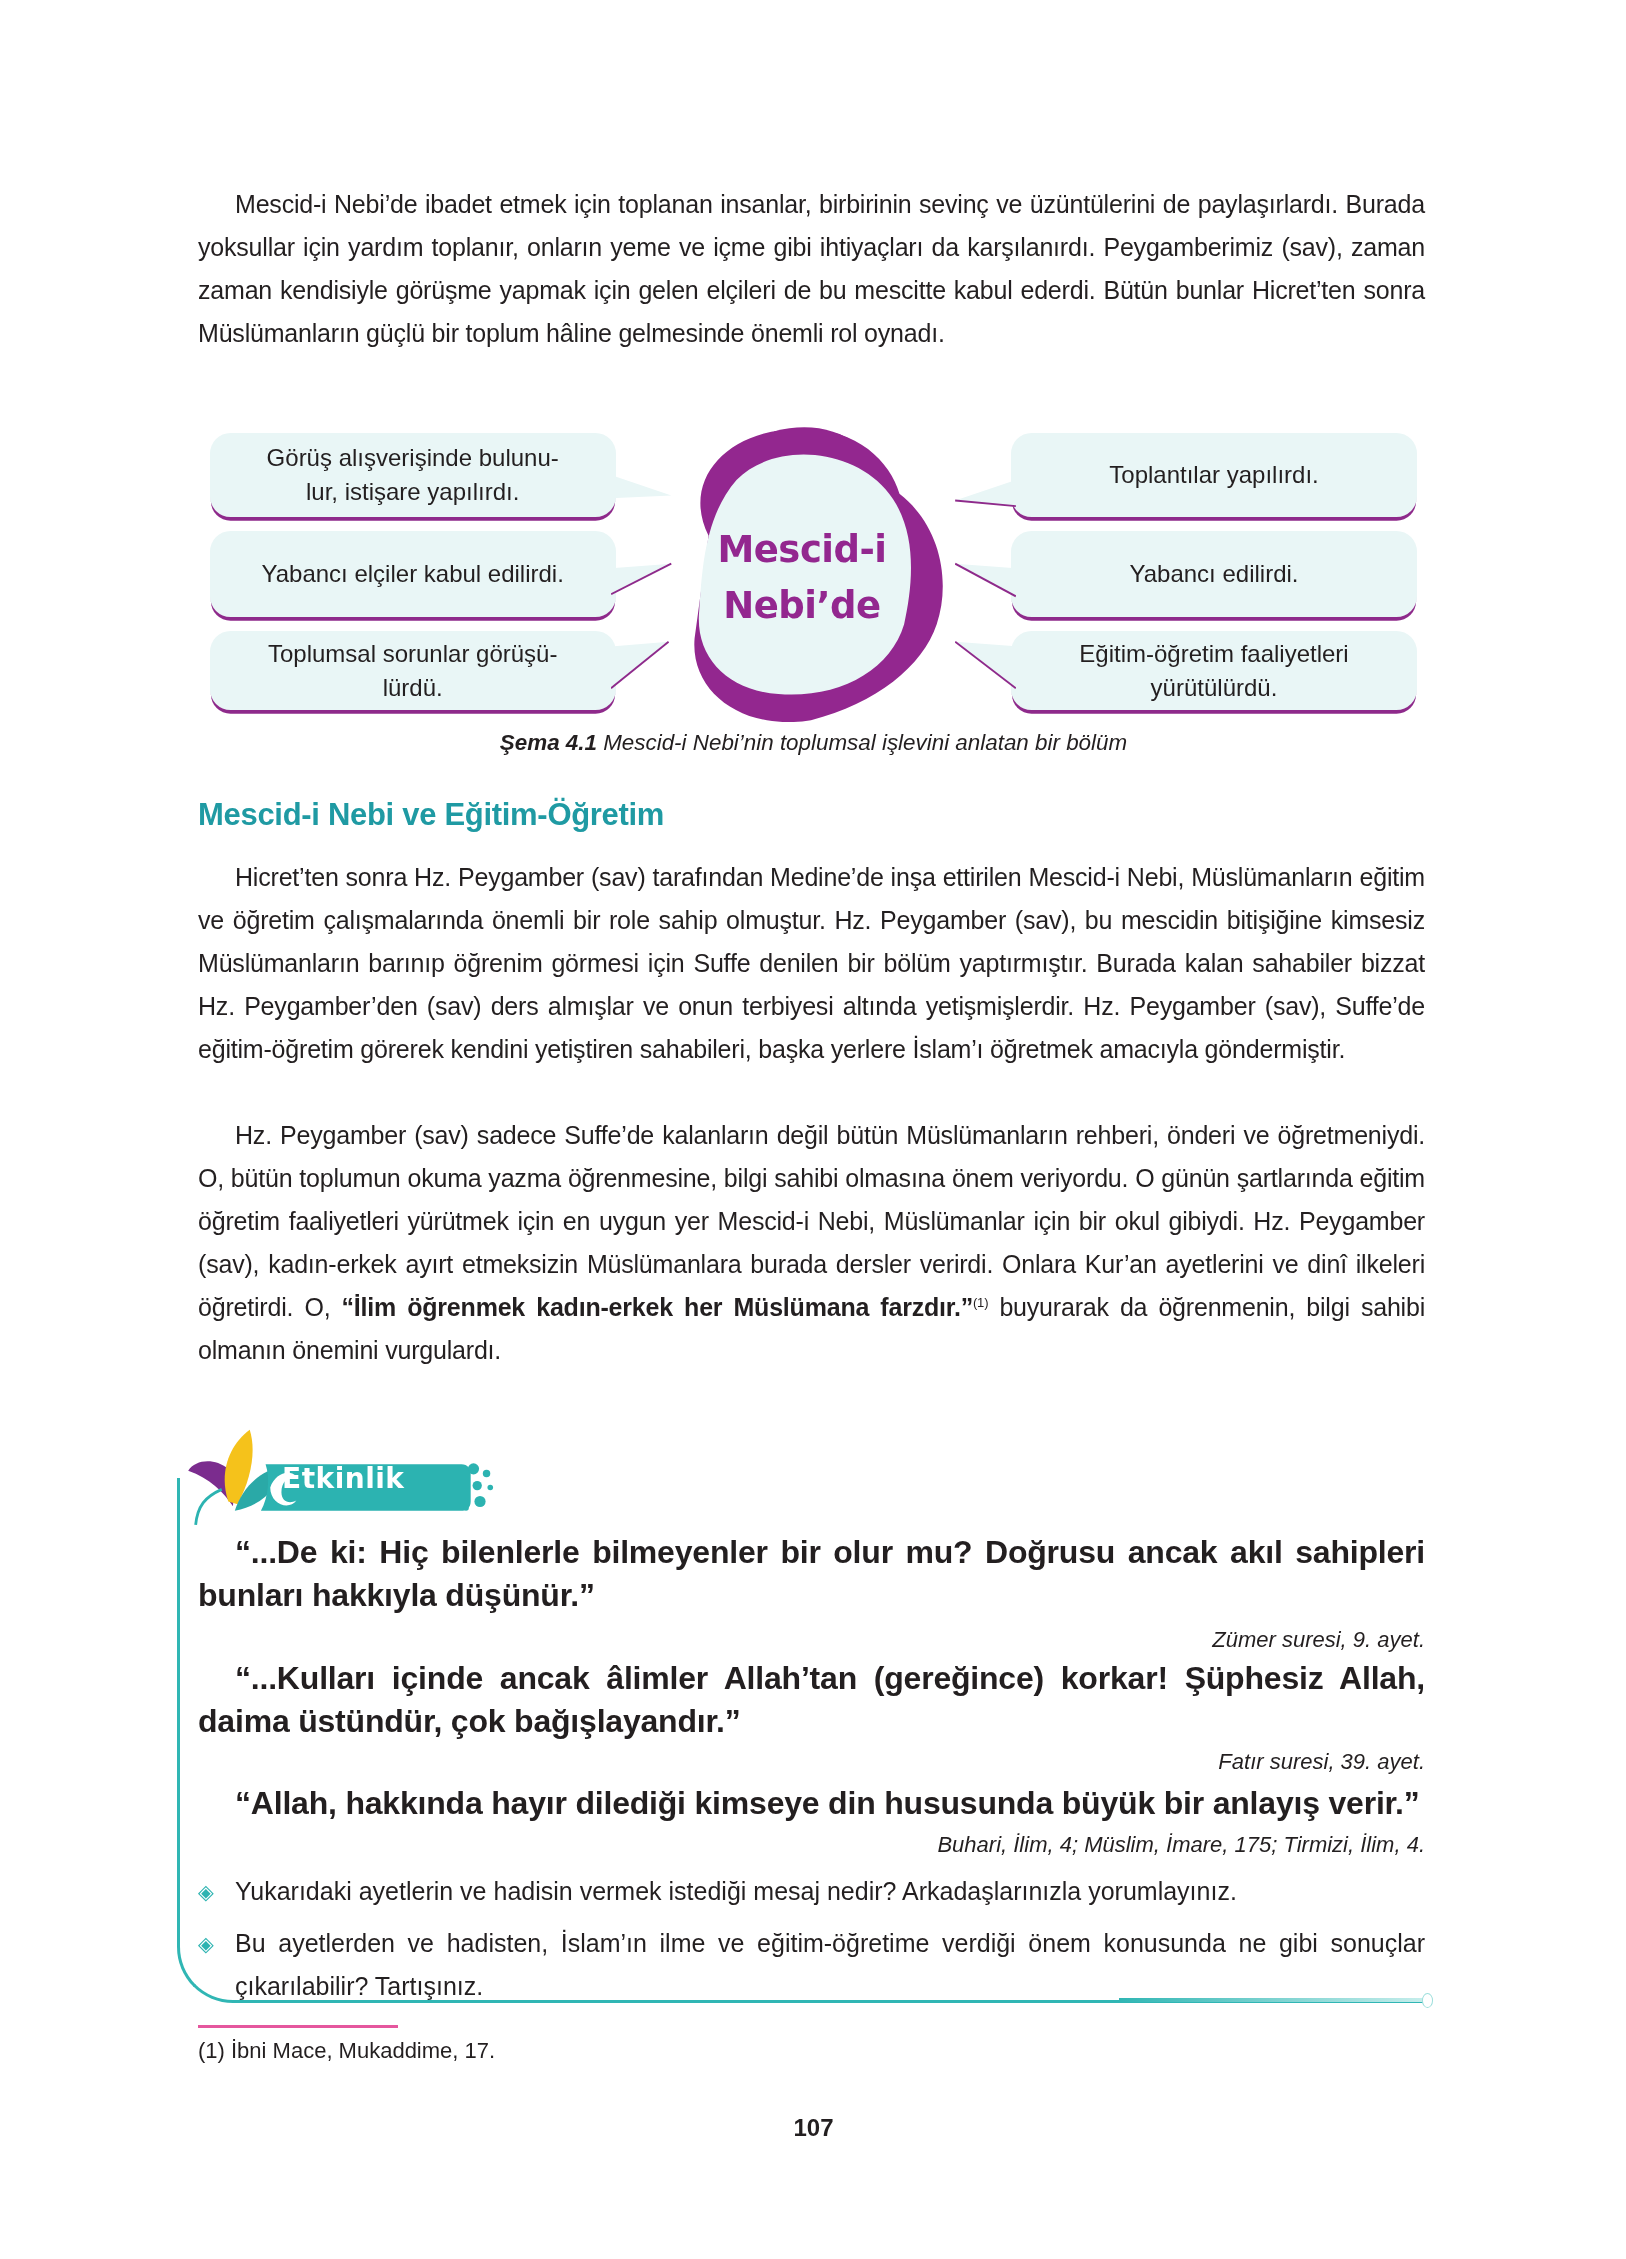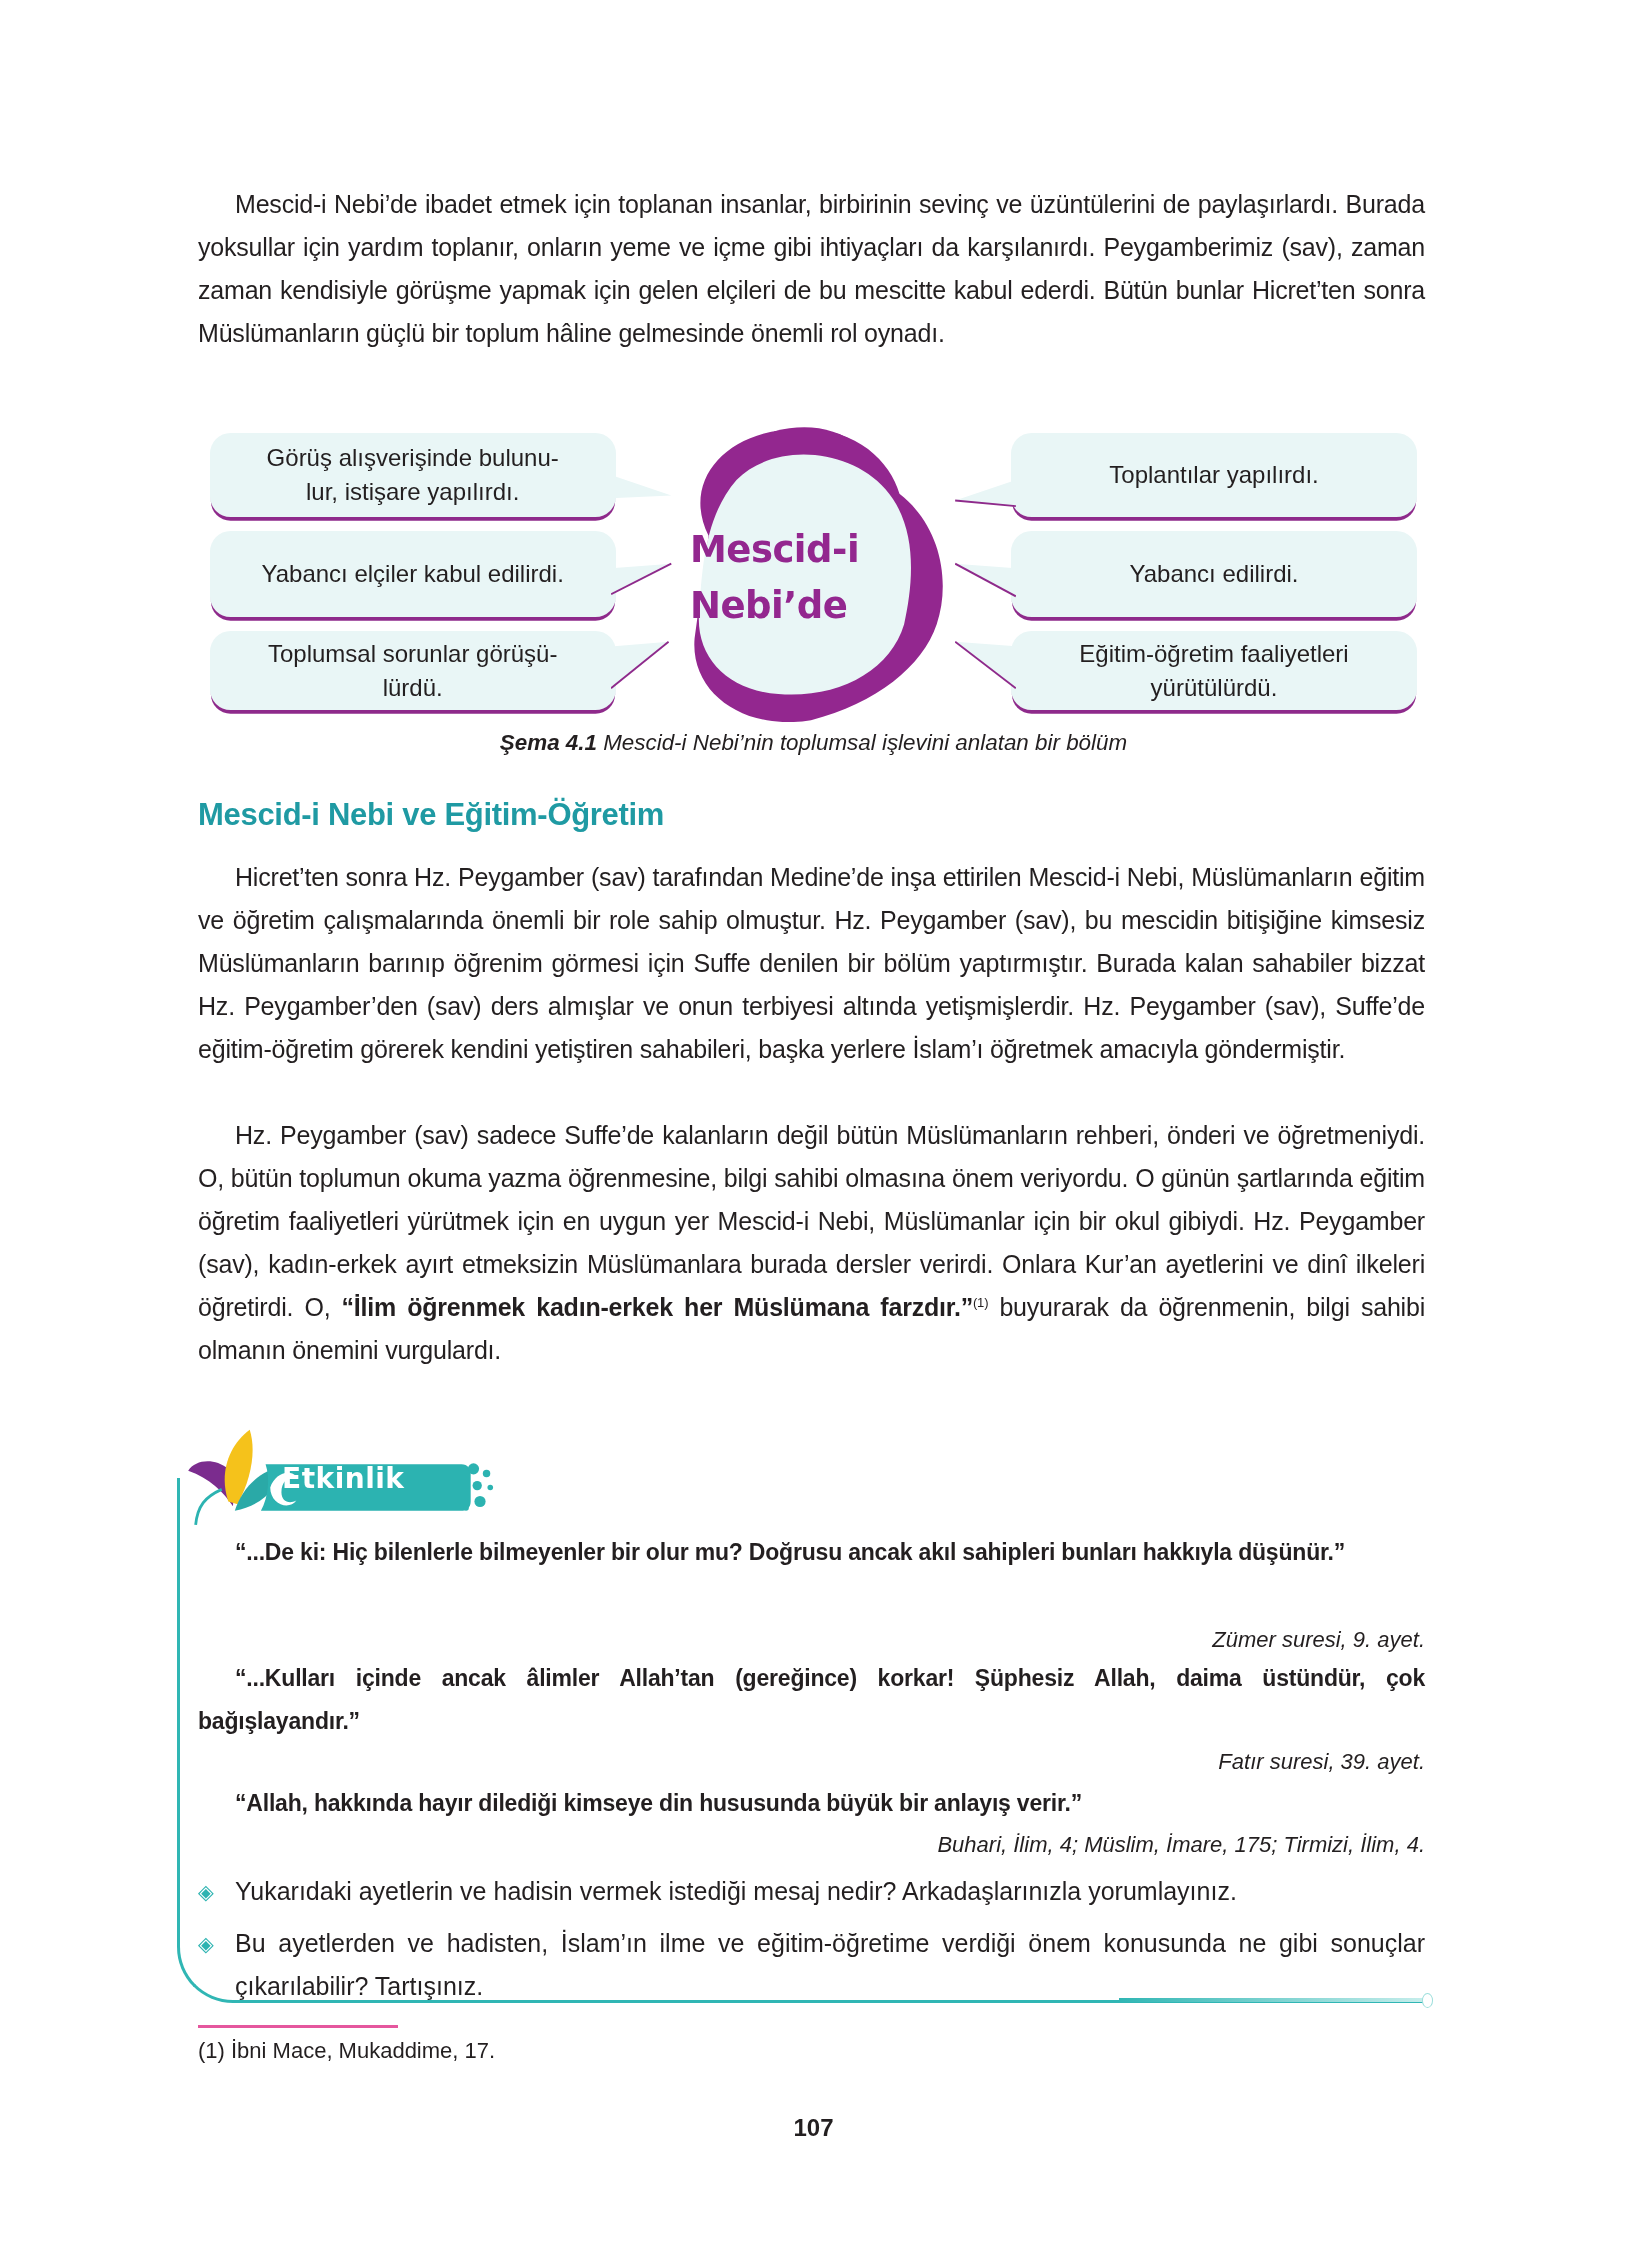--- a/index.html
+++ b/index.html
@@ -10,42 +10,42 @@
   .para .indent { display: inline-block; width: 37px; }
   .bold { font-weight: bold; }
   sup { font-size: 13px; vertical-align: 9.3px; line-height: 0; }
 
   
   .diagram { position: absolute; left: 205px; top: 424px; width: 1221px; height: 298px; }
   .bubble { position: absolute; background: #e9f6f6; border-radius: 20.5px;
             box-shadow: 0 4.7px 0 -0.9px #8e2a8b; display: flex; align-items: center; justify-content: center;
             text-align: center; font-size: 24px; line-height: 34px; color: #231f20; }
   .blob { position: absolute; left: 466px; top: 0px; width: 280px; height: 298px; }
-  .blob-text { position: absolute; left: 485px; top: 98px; width: 224px; 
+  .blob-text { position: absolute; left: 485px; top: 98px; width: 224px; text-align: center;
                color: #93278f; font-weight: bold; font-size: 37px; line-height: 56px;
                font-family: "DejaVu Sans", sans-serif; letter-spacing: -0.5px; }
   .caption { position: absolute; left: 0; width: 1627px; top: 730px; text-align: center;
              font-style: italic; font-size: 22.4px; color: #231f20; }
 
   .section-title { position: absolute; left: 198px; top: 797px; font-size: 31px; font-weight: bold;
                    color: #1f9aa3; margin: 0; letter-spacing: -0.3px; }
 
   
   .activity { position: absolute; left: 177px; top: 1478px; width: 1249px; height: 522px;
               border-left: 3.7px solid #30b6b4; border-bottom: 3.7px solid #30b6b4;
               border-bottom-left-radius: 56px; }
   .activity-line-end { position: absolute; left: 1422px; top: 1993px; width: 9.3px; height: 13px;
                        border: 1.9px solid #9ddfdc; border-radius: 50%; background: #fff; }
   .activity-fade { position: absolute; left: 1119px; top: 1998px; width: 308px; height: 3.7px;
                    background: linear-gradient(to right, #30b6b4, #c7eeec); }
   .badge { position: absolute; left: 177px; top: 1422px; width: 317px; height: 103px; }
   .badge-label { position: absolute; left: 282px; top: 1462px; color: #ffffff; font-weight: bold;
                  font-size: 28px; font-family: "DejaVu Sans", sans-serif; letter-spacing: 0.5px; }
 
-  .quote { position: absolute; left: 198px; width: 1227px; font-size: 23px; line-height: 43px;
+  .quote { position: absolute; left: 198px; width: 1227px; font-size: 32px; line-height: 43px;
            font-weight: bold; text-align: justify; margin: 0; letter-spacing: -0.2px; }
   .source { position: absolute; left: 198px; width: 1227px; text-align: right; font-style: italic;
             font-size: 22px; line-height: 32px; margin: 0; }
   .qitem { position: absolute; left: 198px; width: 1227px; font-size: 25px; line-height: 43px;
            margin: 0; padding-left: 37px; box-sizing: border-box; text-align: justify; }
   .qitem .bullet { position: absolute; left: 0; top: 0; color: #2cb3b1; font-size: 20.5px; }
 
   .footnote-rule { position: absolute; left: 198px; top: 2025px; width: 200px; height: 2.8px; background: #e5579e; }
   .footnote { position: absolute; left: 198px; top: 2038px; font-size: 22px; margin: 0; }
   .page-number { position: absolute; left: 0; width: 1627px; top: 2114px; text-align: center;

